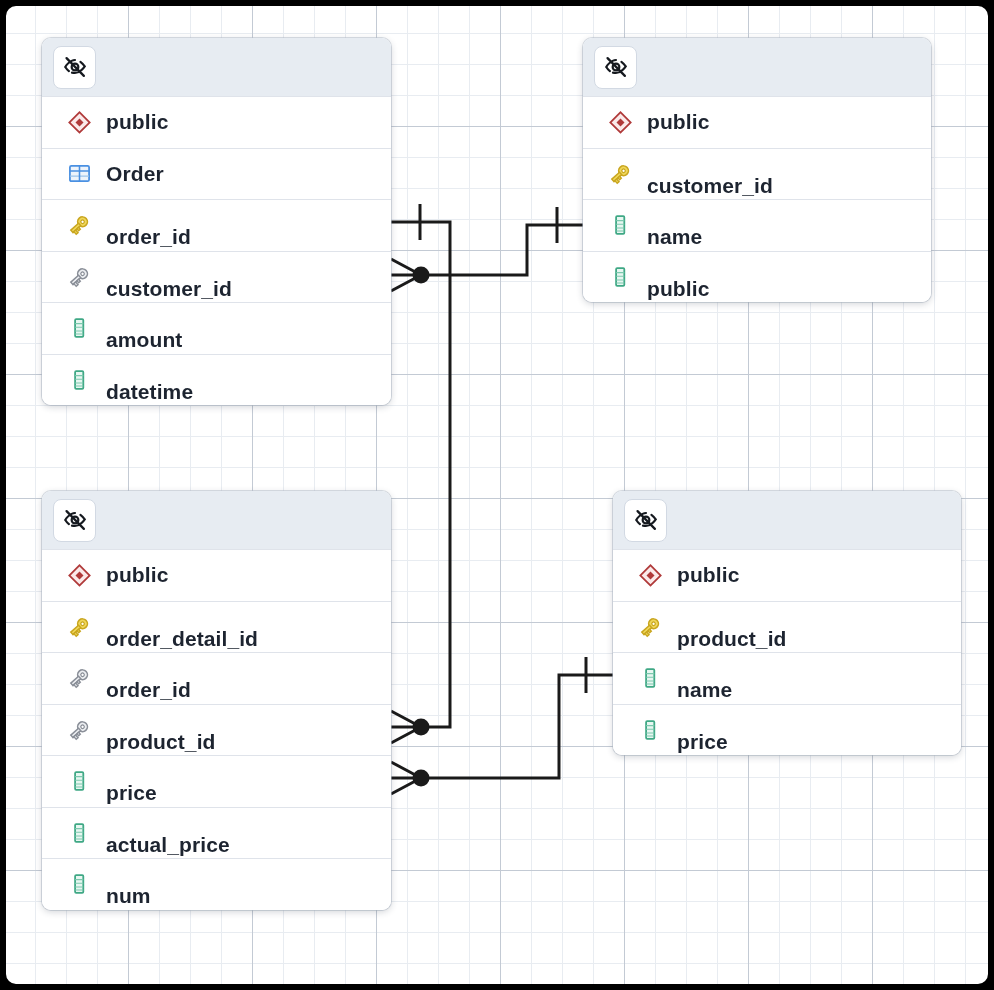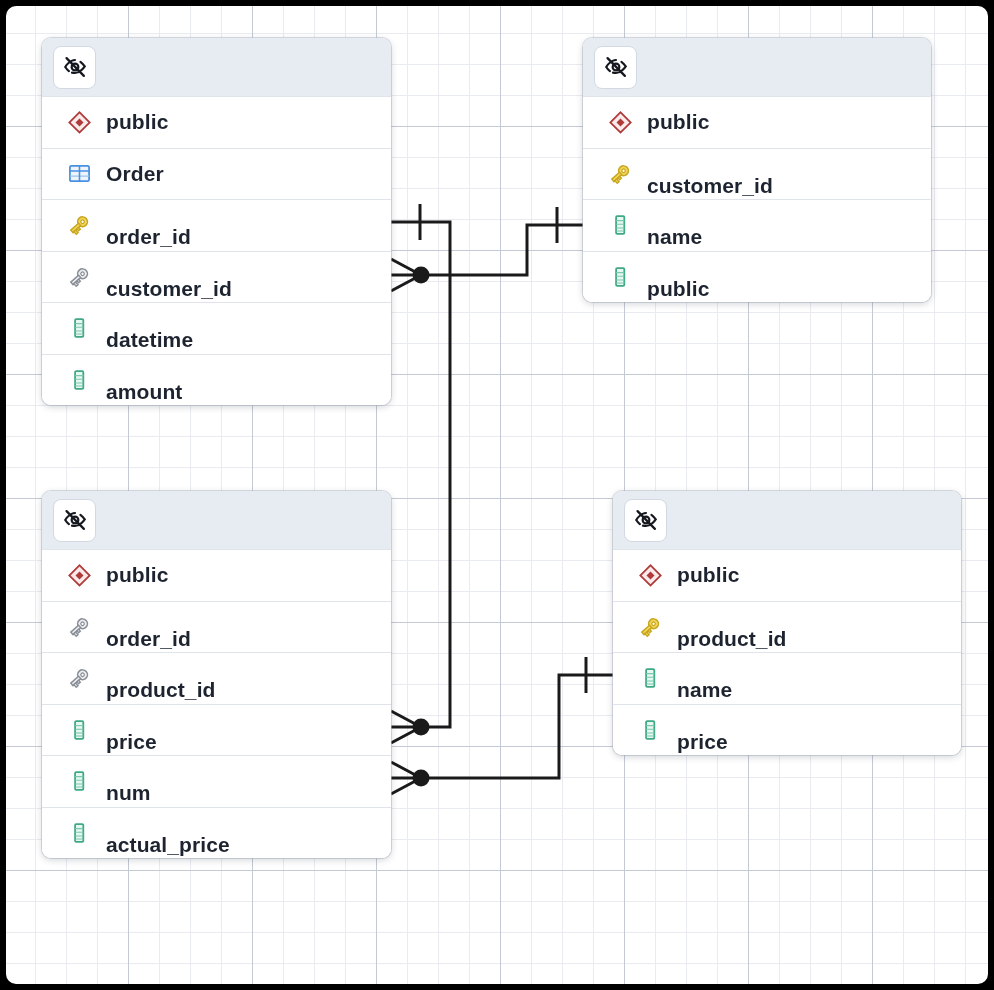--- a/index.html
+++ b/index.html
@@ -207,33 +207,33 @@
         <div class="row col-row">
                <span class="ico">
             <svg width="24" height="24" viewBox="0 0 24 24">
     <rect x="8.1" y="3.2" width="8.2" height="17.6" rx="1.1" fill="#e7f7f1" stroke="#3fa885" stroke-width="1.8"></rect>
     <line x1="8.1" y1="7.6" x2="16.3" y2="7.6" stroke="#7cc8ae" stroke-width="1.1"></line>
     <line x1="8.1" y1="11.3" x2="16.3" y2="11.3" stroke="#7cc8ae" stroke-width="1.1"></line>
     <line x1="8.1" y1="15.0" x2="16.3" y2="15.0" stroke="#7cc8ae" stroke-width="1.1"></line>
     <line x1="8.1" y1="18.0" x2="16.3" y2="18.0" stroke="#7cc8ae" stroke-width="1.1"></line>
   </svg>
           </span>
+               <span class="txt">amount</span>
+             </div>
+        <div class="row col-row">
+               <span class="ico">
+            <svg width="24" height="24" viewBox="0 0 24 24">
+    <rect x="8.1" y="3.2" width="8.2" height="17.6" rx="1.1" fill="#e7f7f1" stroke="#3fa885" stroke-width="1.8"></rect>
+    <line x1="8.1" y1="7.6" x2="16.3" y2="7.6" stroke="#7cc8ae" stroke-width="1.1"></line>
+    <line x1="8.1" y1="11.3" x2="16.3" y2="11.3" stroke="#7cc8ae" stroke-width="1.1"></line>
+    <line x1="8.1" y1="15.0" x2="16.3" y2="15.0" stroke="#7cc8ae" stroke-width="1.1"></line>
+    <line x1="8.1" y1="18.0" x2="16.3" y2="18.0" stroke="#7cc8ae" stroke-width="1.1"></line>
+  </svg>
+          </span>
                <span class="txt">datetime</span>
-             </div>
-        <div class="row col-row">
-               <span class="ico">
-            <svg width="24" height="24" viewBox="0 0 24 24">
-    <rect x="8.1" y="3.2" width="8.2" height="17.6" rx="1.1" fill="#e7f7f1" stroke="#3fa885" stroke-width="1.8"></rect>
-    <line x1="8.1" y1="7.6" x2="16.3" y2="7.6" stroke="#7cc8ae" stroke-width="1.1"></line>
-    <line x1="8.1" y1="11.3" x2="16.3" y2="11.3" stroke="#7cc8ae" stroke-width="1.1"></line>
-    <line x1="8.1" y1="15.0" x2="16.3" y2="15.0" stroke="#7cc8ae" stroke-width="1.1"></line>
-    <line x1="8.1" y1="18.0" x2="16.3" y2="18.0" stroke="#7cc8ae" stroke-width="1.1"></line>
-  </svg>
-          </span>
-               <span class="txt">amount</span>
              </div>
       </div>
       <div class="table-card" style="left: 577px; top: 32px; width: 348px;">
         <div class="card-header">
              <div class="vis-btn">
             <svg width="26" height="26" viewBox="0 0 24 24">
     <path d="M12 5.5c-5 0-9 6.5-9 6.5s1.3 2.1 3.4 3.8" fill="none" stroke="#15191f" stroke-width="2" stroke-linecap="round"></path>
     <path d="M9.2 17.2c.9.2 1.8.3 2.8.3 5 0 9-6 9-6s-1.6-2.4-4-4.2" fill="none" stroke="#15191f" stroke-width="2" stroke-linecap="round"></path>
     <circle cx="12" cy="12" r="3.1" fill="none" stroke="#15191f" stroke-width="2"></circle>
     <line x1="4.2" y1="3.8" x2="20.2" y2="20.2" stroke="#15191f" stroke-width="2.1" stroke-linecap="round"></line>
@@ -305,20 +305,34 @@
     <rect x="12" y="2.2" width="13.8" height="13.8" transform="rotate(45 12 2.2)" fill="#fbeaea" stroke="#b03a3a" stroke-width="1.7"></rect>
     <rect x="12" y="8.2" width="5.4" height="5.4" transform="rotate(45 12 8.2)" fill="#b03a3a"></rect>
   </svg>
           </span>
              <span class="txt">public</span>
            </div>
         <div class="row col-row">
                <span class="ico">
             <svg width="26" height="26" viewBox="0 0 24 24">
     <g transform="rotate(-42 12 12)">
+      <circle cx="16.4" cy="12" r="4.5" fill="#f0d75a" stroke="#c9a61f" stroke-width="1.5"></circle>
+      <circle cx="16.4" cy="12" r="1.6" fill="#ffffff" stroke="#c9a61f" stroke-width="1.1"></circle>
+      <rect x="3.2" y="10.5" width="9.6" height="3" fill="#f0d75a" stroke="#c9a61f" stroke-width="1.4"></rect>
+      <rect x="4.3" y="13.3" width="2.3" height="3.4" fill="#f0d75a" stroke="#c9a61f" stroke-width="1.3"></rect>
+      <rect x="8.2" y="13.3" width="2.1" height="2.4" fill="#f0d75a" stroke="#c9a61f" stroke-width="1.3"></rect>
+    </g>
+  </svg>
+          </span>
+               <span class="txt">order_detail_id</span>
+             </div>
+        <div class="row col-row">
+               <span class="ico">
+            <svg width="26" height="26" viewBox="0 0 24 24">
+    <g transform="rotate(-42 12 12)">
       <circle cx="16.4" cy="12" r="4.5" fill="#eceef1" stroke="#8a8f98" stroke-width="1.5"></circle>
       <circle cx="16.4" cy="12" r="1.6" fill="#ffffff" stroke="#8a8f98" stroke-width="1.1"></circle>
       <rect x="3.2" y="10.5" width="9.6" height="3" fill="#eceef1" stroke="#8a8f98" stroke-width="1.4"></rect>
       <rect x="4.3" y="13.3" width="2.3" height="3.4" fill="#eceef1" stroke="#8a8f98" stroke-width="1.3"></rect>
       <rect x="8.2" y="13.3" width="2.1" height="2.4" fill="#eceef1" stroke="#8a8f98" stroke-width="1.3"></rect>
     </g>
   </svg>
           </span>
                <span class="txt">order_id</span>
              </div>
@@ -351,33 +365,33 @@
         <div class="row col-row">
                <span class="ico">
             <svg width="24" height="24" viewBox="0 0 24 24">
     <rect x="8.1" y="3.2" width="8.2" height="17.6" rx="1.1" fill="#e7f7f1" stroke="#3fa885" stroke-width="1.8"></rect>
     <line x1="8.1" y1="7.6" x2="16.3" y2="7.6" stroke="#7cc8ae" stroke-width="1.1"></line>
     <line x1="8.1" y1="11.3" x2="16.3" y2="11.3" stroke="#7cc8ae" stroke-width="1.1"></line>
     <line x1="8.1" y1="15.0" x2="16.3" y2="15.0" stroke="#7cc8ae" stroke-width="1.1"></line>
     <line x1="8.1" y1="18.0" x2="16.3" y2="18.0" stroke="#7cc8ae" stroke-width="1.1"></line>
   </svg>
           </span>
+               <span class="txt">actual_price</span>
+             </div>
+        <div class="row col-row">
+               <span class="ico">
+            <svg width="24" height="24" viewBox="0 0 24 24">
+    <rect x="8.1" y="3.2" width="8.2" height="17.6" rx="1.1" fill="#e7f7f1" stroke="#3fa885" stroke-width="1.8"></rect>
+    <line x1="8.1" y1="7.6" x2="16.3" y2="7.6" stroke="#7cc8ae" stroke-width="1.1"></line>
+    <line x1="8.1" y1="11.3" x2="16.3" y2="11.3" stroke="#7cc8ae" stroke-width="1.1"></line>
+    <line x1="8.1" y1="15.0" x2="16.3" y2="15.0" stroke="#7cc8ae" stroke-width="1.1"></line>
+    <line x1="8.1" y1="18.0" x2="16.3" y2="18.0" stroke="#7cc8ae" stroke-width="1.1"></line>
+  </svg>
+          </span>
                <span class="txt">num</span>
-             </div>
-        <div class="row col-row">
-               <span class="ico">
-            <svg width="24" height="24" viewBox="0 0 24 24">
-    <rect x="8.1" y="3.2" width="8.2" height="17.6" rx="1.1" fill="#e7f7f1" stroke="#3fa885" stroke-width="1.8"></rect>
-    <line x1="8.1" y1="7.6" x2="16.3" y2="7.6" stroke="#7cc8ae" stroke-width="1.1"></line>
-    <line x1="8.1" y1="11.3" x2="16.3" y2="11.3" stroke="#7cc8ae" stroke-width="1.1"></line>
-    <line x1="8.1" y1="15.0" x2="16.3" y2="15.0" stroke="#7cc8ae" stroke-width="1.1"></line>
-    <line x1="8.1" y1="18.0" x2="16.3" y2="18.0" stroke="#7cc8ae" stroke-width="1.1"></line>
-  </svg>
-          </span>
-               <span class="txt">actual_price</span>
              </div>
       </div>
       <div class="table-card" style="left: 607px; top: 485px; width: 348px;">
         <div class="card-header">
              <div class="vis-btn">
             <svg width="26" height="26" viewBox="0 0 24 24">
     <path d="M12 5.5c-5 0-9 6.5-9 6.5s1.3 2.1 3.4 3.8" fill="none" stroke="#15191f" stroke-width="2" stroke-linecap="round"></path>
     <path d="M9.2 17.2c.9.2 1.8.3 2.8.3 5 0 9-6 9-6s-1.6-2.4-4-4.2" fill="none" stroke="#15191f" stroke-width="2" stroke-linecap="round"></path>
     <circle cx="12" cy="12" r="3.1" fill="none" stroke="#15191f" stroke-width="2"></circle>
     <line x1="4.2" y1="3.8" x2="20.2" y2="20.2" stroke="#15191f" stroke-width="2.1" stroke-linecap="round"></line>

